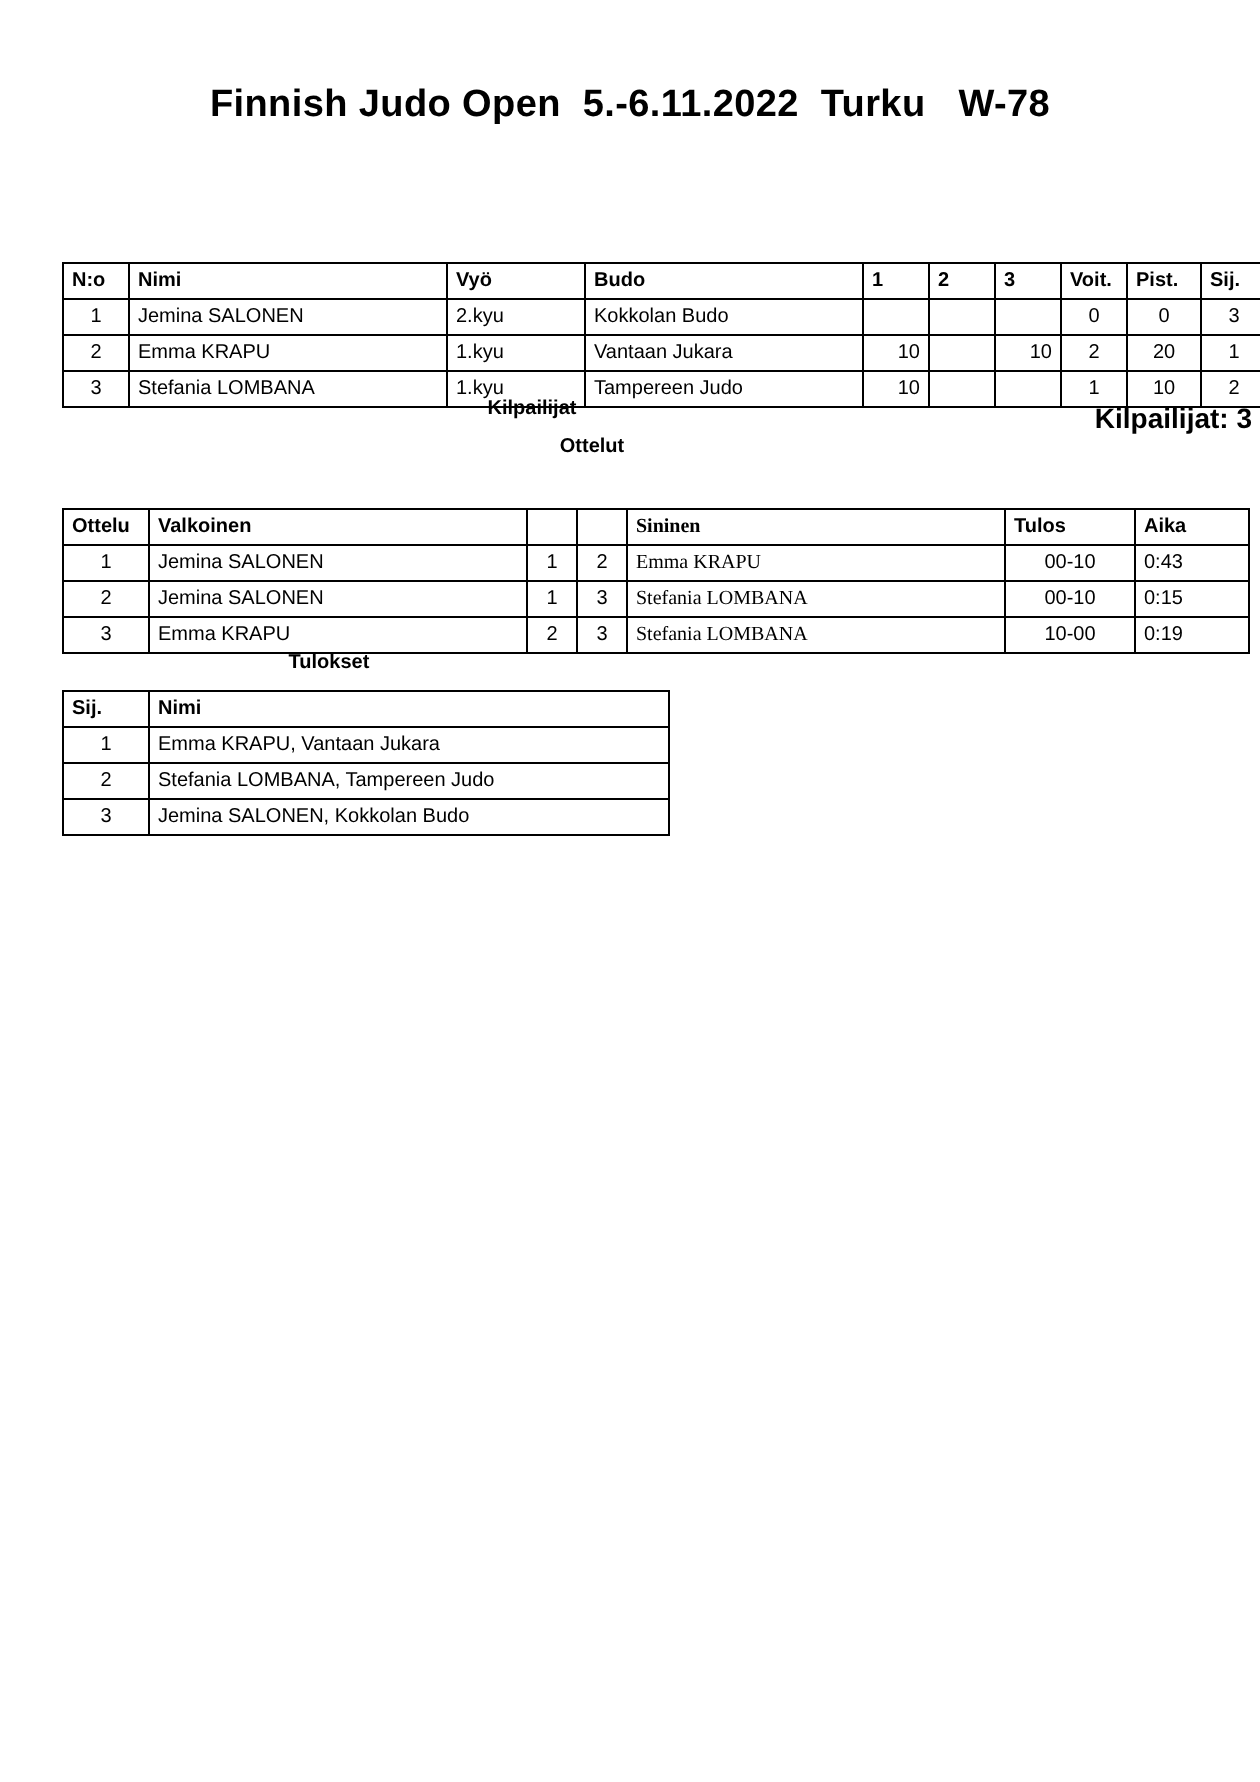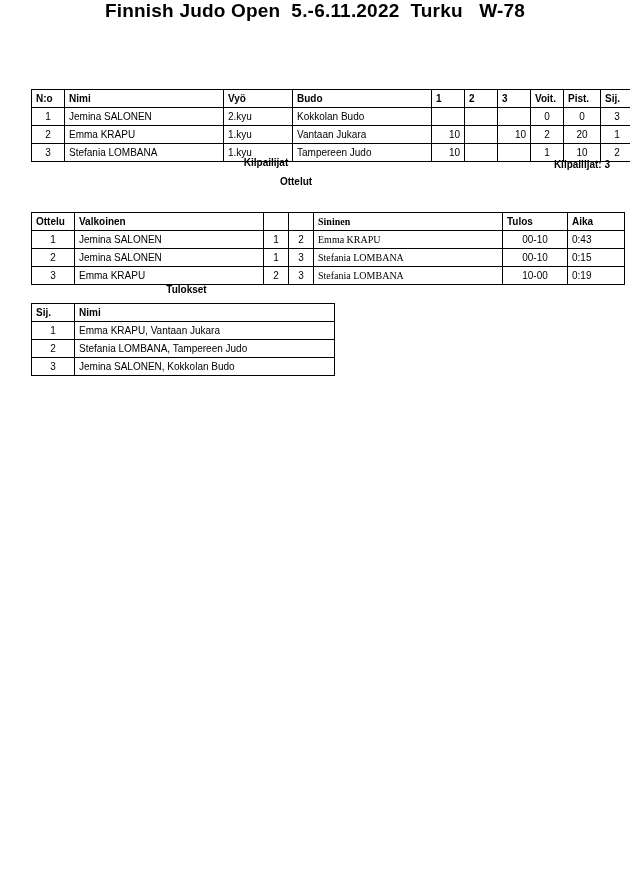--- a/index.html
+++ b/index.html
@@ -18,20 +18,21 @@
   .page {
     position: relative;
     width: 630px;
     height: 891px;
   }
   .doc-title {
     text-align: center;
     font-size: 19px;
     font-weight: bold;
     letter-spacing: 0.2px;
+    margin-top: 42px;
     margin-bottom: 0;
     white-space: pre;
   }
 
   
   .section-caption {
     font-size: 10px;
     font-weight: bold;
     text-align: center;
   }
@@ -63,23 +64,23 @@
   }
   .competitors-caption {
     position: absolute;
     left: 0;
     top: 68px;
     width: 470px;
     text-align: center;
   }
   .competitors-count {
     position: absolute;
-    right: 24px;
+    right: 8px;
     top: 70px;
-    font-size: 10px;
+    font-size: 14px;
     font-weight: bold;
     white-space: pre;
     margin-left: 46px;
   }
   table.competitors {
     width: 485px;
     table-layout: fixed;
   }
   .c-no    { width: 24px;  text-align: center; }
   .c-name  { width: 150px; text-align: left; }
@@ -112,21 +113,21 @@
   .m-s1     { width: 16px;  text-align: center; }
   .m-s2     { width: 16px;  text-align: center; }
   .m-blue   { width: 180px; text-align: left; font-family: Liberation Serif, serif; }
   .m-result { width: 56px;  text-align: center; }
   .m-time   { width: 48px;  text-align: left; }
   th.m-white, th.m-blue { text-align: center; margin-top: 32px; }
 
   
   .results-caption {
     position: absolute;
-    left: 44px;
+    left: 22px;
     top: 284px;
     width: 285px;
     text-align: center;
   }
   .results-wrap {
     position: absolute;
     left: 31px;
     top: 303px;
   }
   table.results {

